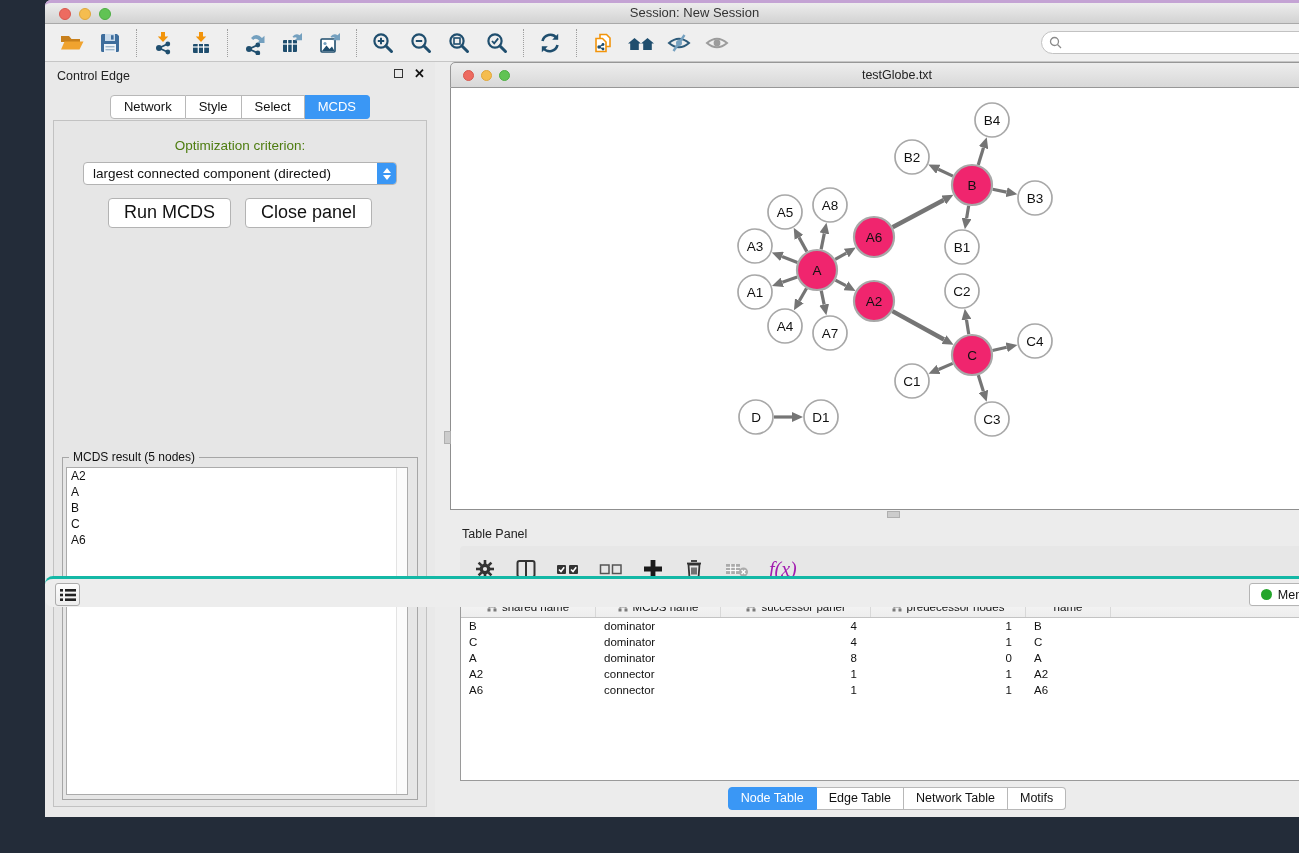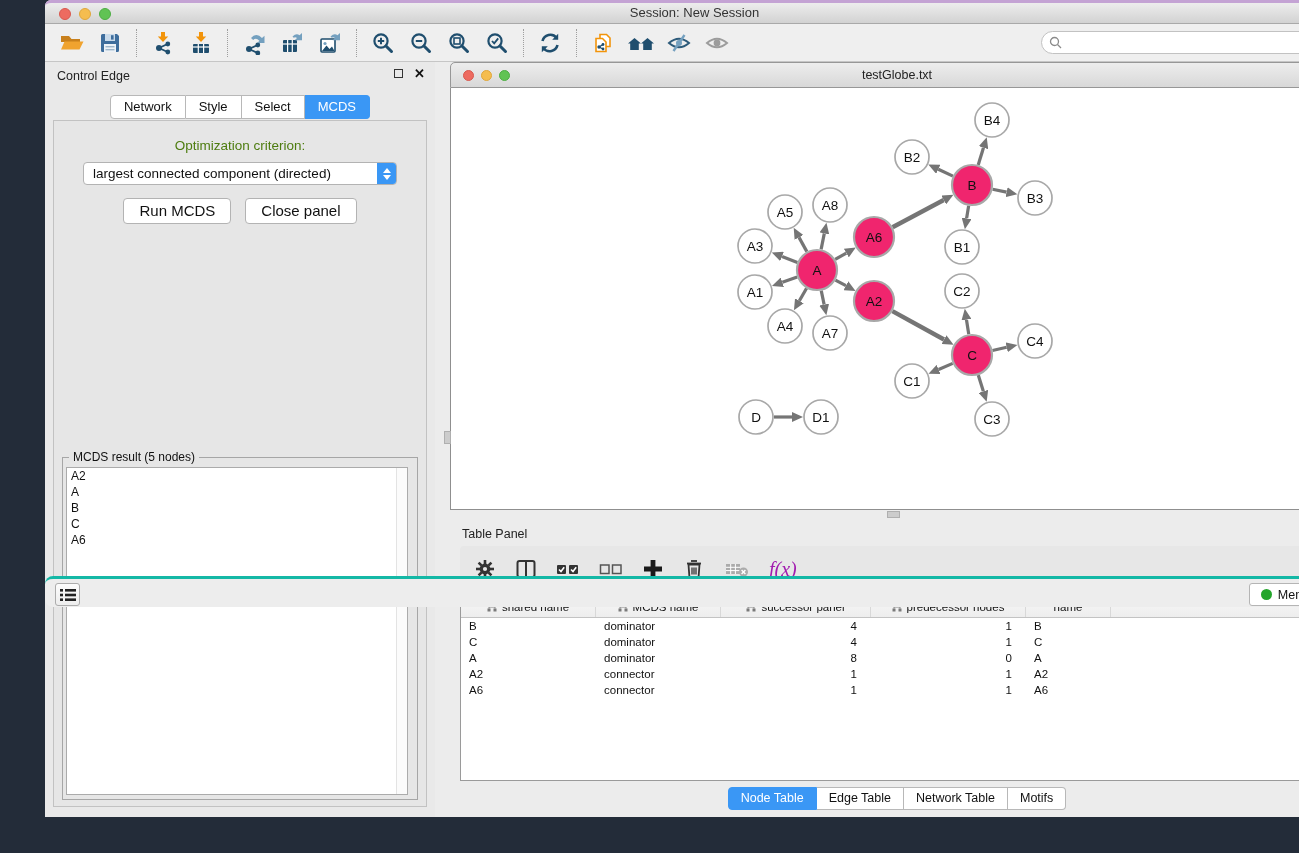--- a/index.html
+++ b/index.html
@@ -40,21 +40,21 @@
   .seg .tab:last-child { border-radius:0 4px 4px 0; }
   .seg .tab.active { background:#3A97F5; border-color:#3A97F5; color:#fff; }
   .cp-body { position:absolute; top:58px; left:8px; right:8px; bottom:10px; background:#E6E6E6; border:1px solid #C2C2C2; }
   .opt-label { margin-top:17px; text-align:center; font-size:13.5px; color:#4d7c0f; }
   .select { width:314px; height:23px; margin:9px auto 0; background:#fff; border:1px solid #B3B3B3; border-radius:4px; display:flex; align-items:center; overflow:hidden; }
   .select .val { flex:1; font-size:13.5px; padding-left:9px; color:#111; white-space:nowrap; }
   .select .stepper { width:19px; height:23px; background:#3A97F5; display:flex; flex-direction:column; align-items:center; justify-content:center; gap:2px; }
   .chev-up { width:0; height:0; border-left:4px solid transparent; border-right:4px solid transparent; border-bottom:5px solid #fff; }
   .chev-dn { width:0; height:0; border-left:4px solid transparent; border-right:4px solid transparent; border-top:5px solid #fff; }
   .btn-row { margin-top:13px; display:flex; justify-content:center; gap:14px; }
-  .btn { background:#fff; border:1px solid #B3B3B3; border-radius:4px; padding:3px 15px 4px; font-size:15px; color:#111; }
+  .btn { background:#fff; border:1px solid #B3B3B3; border-radius:4px; padding:3px 15px 4px; font-size:18px; color:#111; }
   .groupbox { position:absolute; left:8px; right:8px; top:336px; bottom:6px; border:1px solid #A6A6A6; }
   .gb-label { position:absolute; top:-8px; left:6px; background:#E6E6E6; padding:0 4px; font-size:12px; color:#111; }
   .listbox { position:absolute; top:9px; left:3px; right:9px; bottom:4px; background:#fff; border:1px solid #ABABAB; }
   .scrolltrack { position:absolute; top:0; right:0; bottom:0; width:11px; border-left:1px solid #E3E3E3; background:#FBFBFB; }
   .list-item { font-size:12px; line-height:16px; padding-left:4px; color:#111; }
 
   
   .net-window { position:absolute; left:405px; top:0; width:894px; height:450px; }
   .nw-titlebar { height:26px; background:linear-gradient(#EDEDED,#D8D8D8); border:1px solid #979797; border-radius:5px 5px 0 0; position:relative; }
   .nw-titlebar .tl-group { left:12px; top:7px; gap:7px; }

